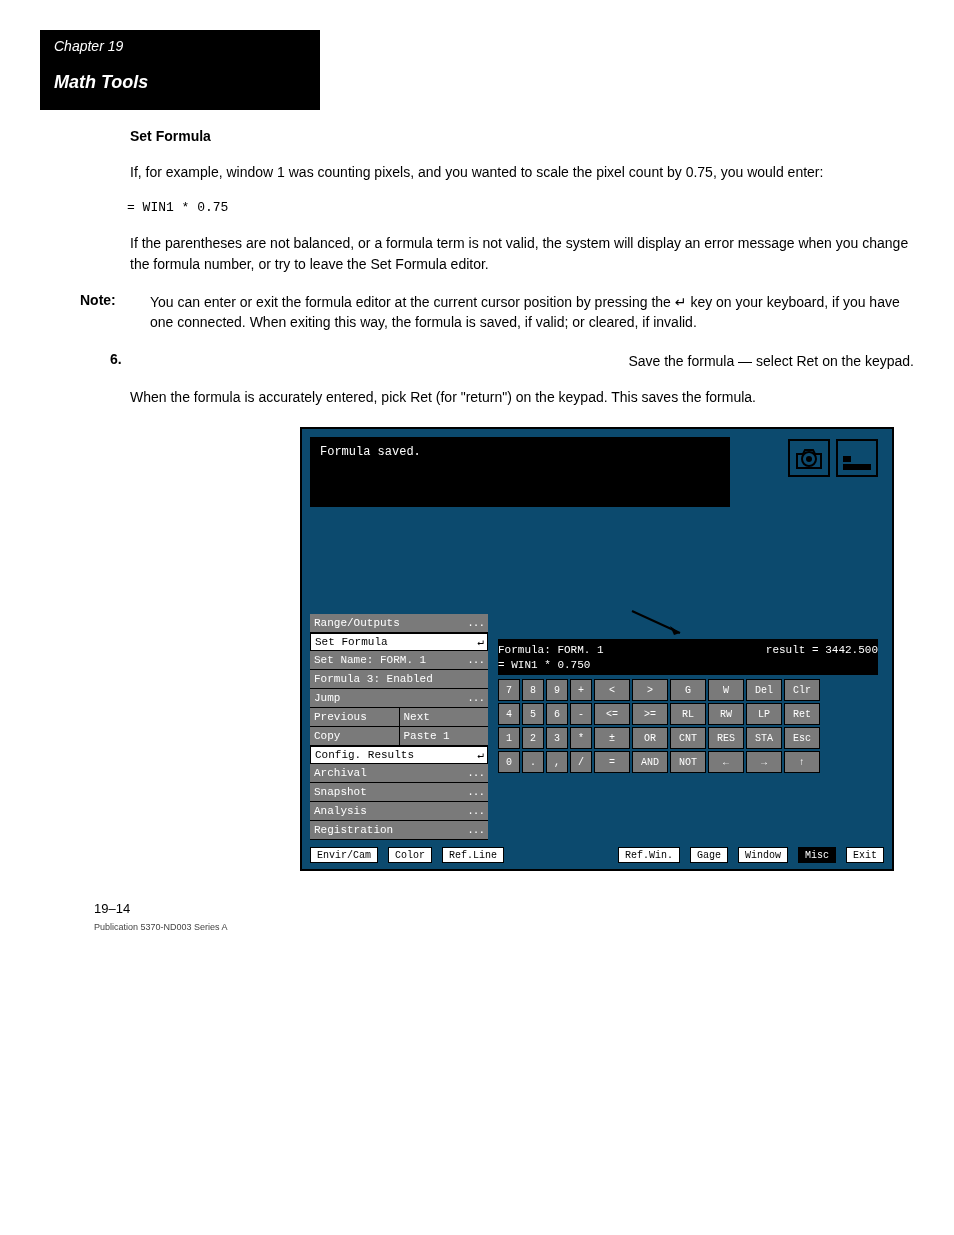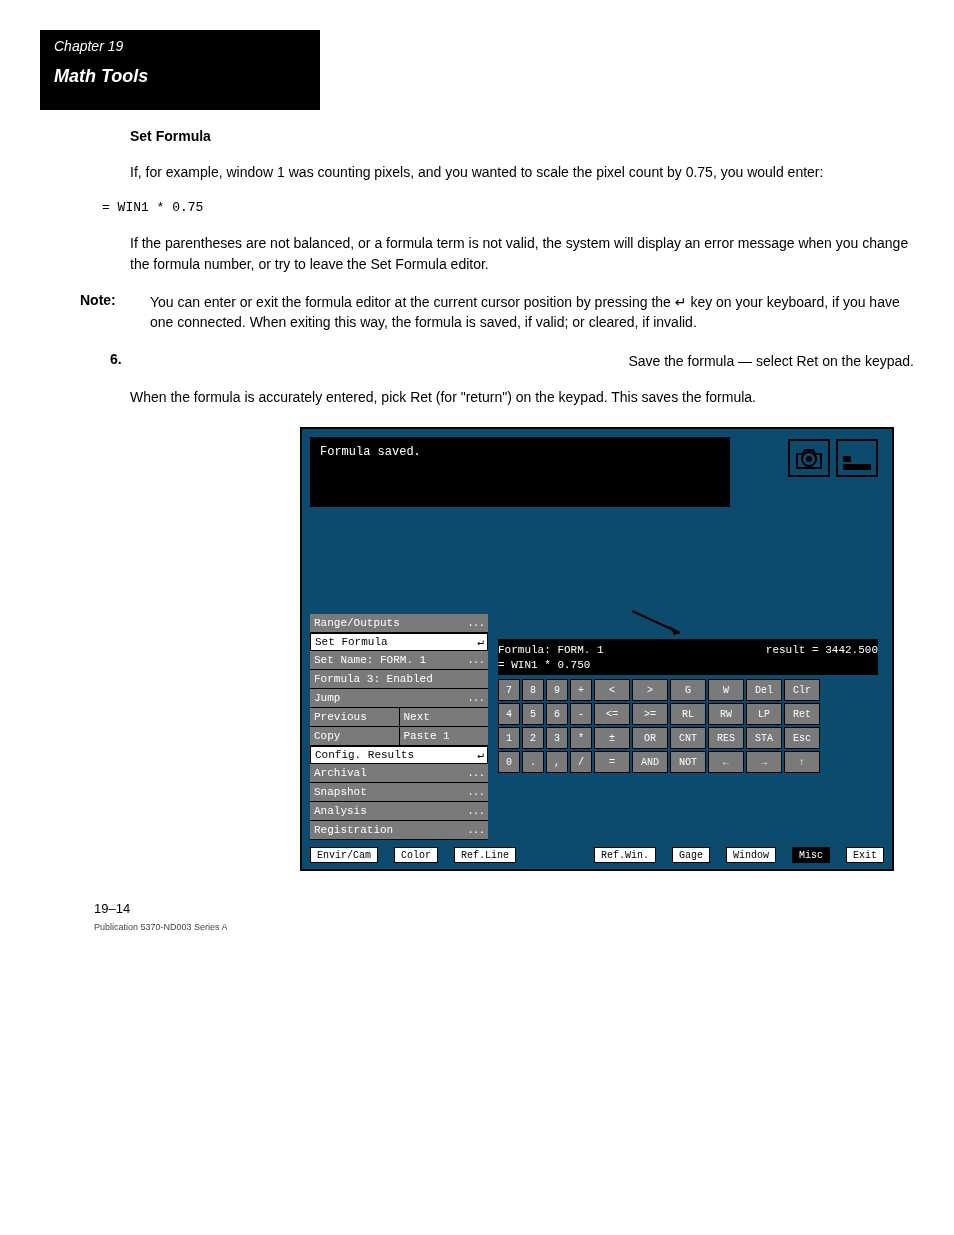--- a/index.html
+++ b/index.html
@@ -16,21 +16,21 @@
     background: #000;
     color: #fff;
     width: 280px;
     height: 80px;
     padding: 8px 14px;
     box-sizing: border-box;
   }
   .chapter-num {
     font-size: 14px;
     font-style: italic;
-    margin-bottom: 12px;
+    margin-bottom: 18px;
   }
   .chapter-title {
     font-size: 18px;
     font-weight: bold;
     font-style: italic;
   }
   .para {
     font-size: 14px;
     line-height: 1.45;
     margin: 16px 0;
@@ -201,21 +201,21 @@
     font-size: 10px;
     box-sizing: border-box;
   }
 
   .bottom-bar {
     position: absolute;
     left: 8px;
     bottom: 6px;
     right: 8px;
     display: flex;
-    gap: 16px;
+    gap: 10px;
   }
   .tab {
     background: #fff;
     border: 1px solid #000;
     font-size: 10px;
     padding: 1px 6px;
     height: 16px;
     line-height: 14px;
     box-sizing: border-box;
   }
@@ -239,21 +239,21 @@
 <div class="page">
   <div class="chapter-box">
     <div class="chapter-num">Chapter 19</div>
     <div class="chapter-title">Math Tools</div>
   </div>
 
   <div class="para indented">
     <span class="label">Set Formula</span>
   </div>
   <div class="para indented">If, for example, window 1 was counting pixels, and you wanted to scale the pixel count by 0.75, you would enter:</div>
-  <div class="para indented mono" style="margin-left:62px">= WIN1 * 0.75</div>
+  <div class="para indented mono" style="margin-left:87px">= WIN1 * 0.75</div>
   <div class="para indented">If the parentheses are not balanced, or a formula term is not valid, the system will display an error message when you change the formula number, or try to leave the Set Formula editor.</div>
 
   <div class="note-row">
     <div class="note-label">Note:</div>
     <div class="note-text">You can enter or exit the formula editor at the current cursor position by pressing the ↵ key on your keyboard, if you have one connected. When exiting this way, the formula is saved, if valid; or cleared, if invalid.</div>
   </div>
 
   <div class="step-row">
     <div class="step-num">6.</div>
     <div class="step-text">Save the formula — select Ret on the keypad.</div>

